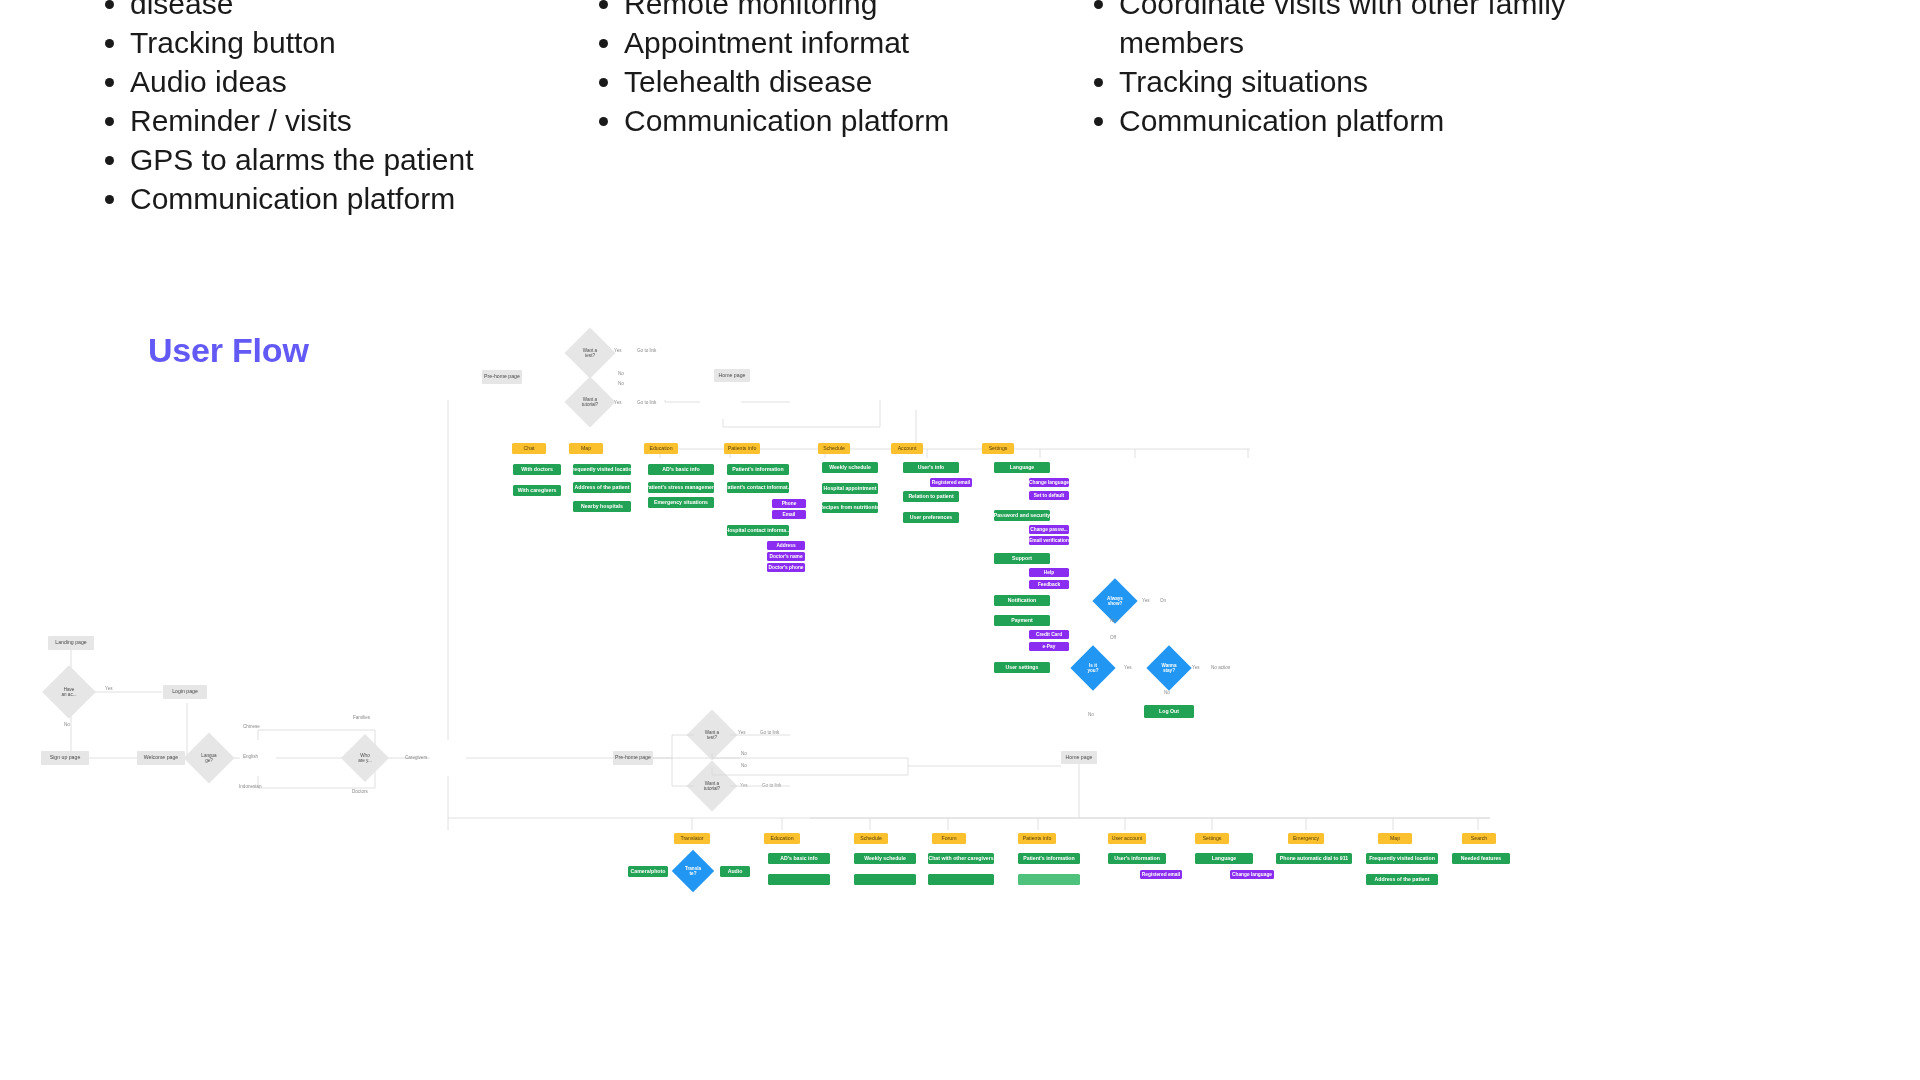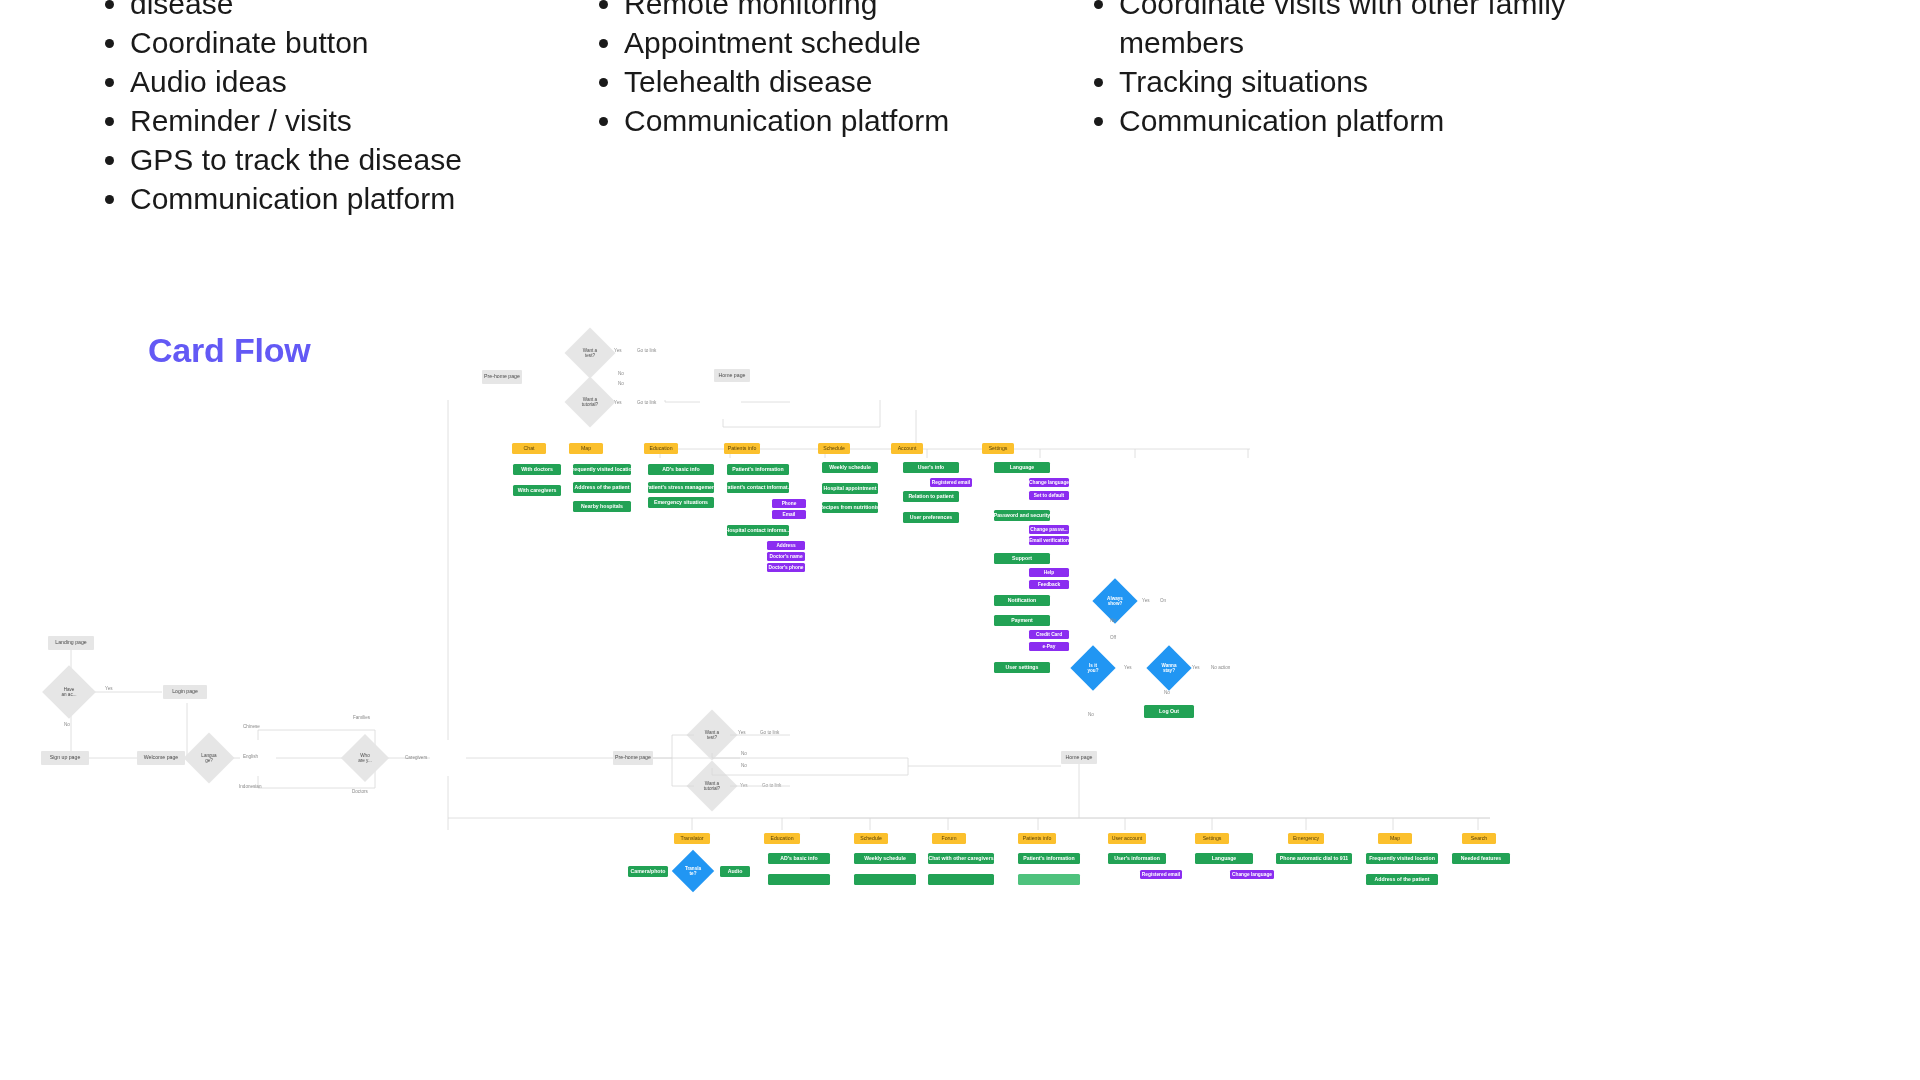--- a/index.html
+++ b/index.html
@@ -135,46 +135,46 @@
   }
 </style>
 </head>
 <body>
 
 <div id="page">
 
   <div class="bullet-col" id="col-a">
     <ul>
       <li>disease</li>
-      <li>Coordinate button</li>
+      <li>Tracking button</li>
       <li>Audio ideas</li>
       <li>Reminder / visits</li>
-      <li>GPS to track the disease</li>
+      <li>GPS to alarms the patient</li>
       <li>Communication platform</li>
     </ul>
   </div>
 
   <div class="bullet-col" id="col-b">
     <ul>
       <li>Remote monitoring</li>
-      <li>Appointment schedule</li>
+      <li>Appointment informat</li>
       <li>Telehealth disease</li>
       <li>Communication platform</li>
     </ul>
   </div>
 
   <div class="bullet-col" id="col-c">
     <ul>
       <li>Coordinate visits with other family members</li>
       <li>Tracking situations</li>
       <li>Communication platform</li>
     </ul>
   </div>
 
-  <div id="userflow-title">Card Flow</div>
+  <div id="userflow-title">User Flow</div>
 
   <div id="flow">
 
     <svg class="edges" viewBox="0 0 1920 680">
       <g stroke="#d8d8d8" stroke-width="0.8" fill="none">
 
         <path d="M71,250 L71,278"></path>
         <path d="M85,292 L162,292"></path>
         <path d="M71,306 L71,358"></path>
         <path d="M71,358 L160,358"></path>

